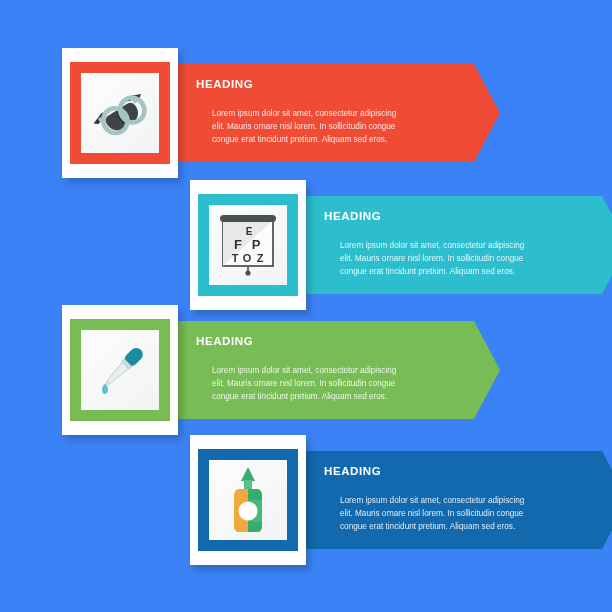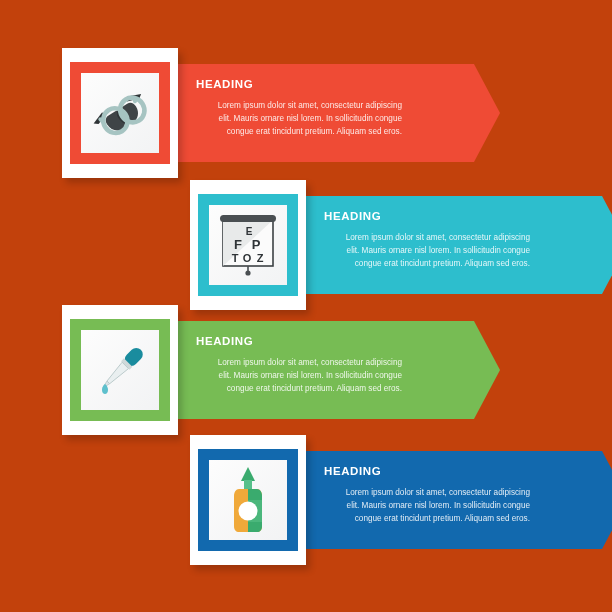--- a/index.html
+++ b/index.html
@@ -14,21 +14,21 @@
     overflow: hidden;
     font-family: "Liberation Sans", sans-serif;
     -webkit-font-smoothing: antialiased;
   }
 
   #infographic {
     position: absolute;
     left: 0; top: 0;
     width: 612px;
     height: 612px;
-    background: #c2410c;
+    background: #3b82f6;
   }
 
   
   .row {
     position: absolute;
     height: 130px;
   }
 
   
   .bar {
@@ -46,23 +46,22 @@
     font-weight: bold;
     letter-spacing: 0.6px;
     color: #ffffff;
     margin: 0 0 6px 0;
     line-height: 1.1;
   }
   .bar-body {
     font-size: 8.2px;
     line-height: 1.62;
     color: rgba(255,255,255,0.88);
-    margin: 8px;
+    margin: 16px;
     max-width: 198px;
-    text-align: right;
   }
 
   
   .card {
     position: absolute;
     top: 0;
     width: 116px;
     height: 130px;
     background: #ffffff;
     box-shadow: 4px 5px 7px rgba(0,0,0,0.20);

